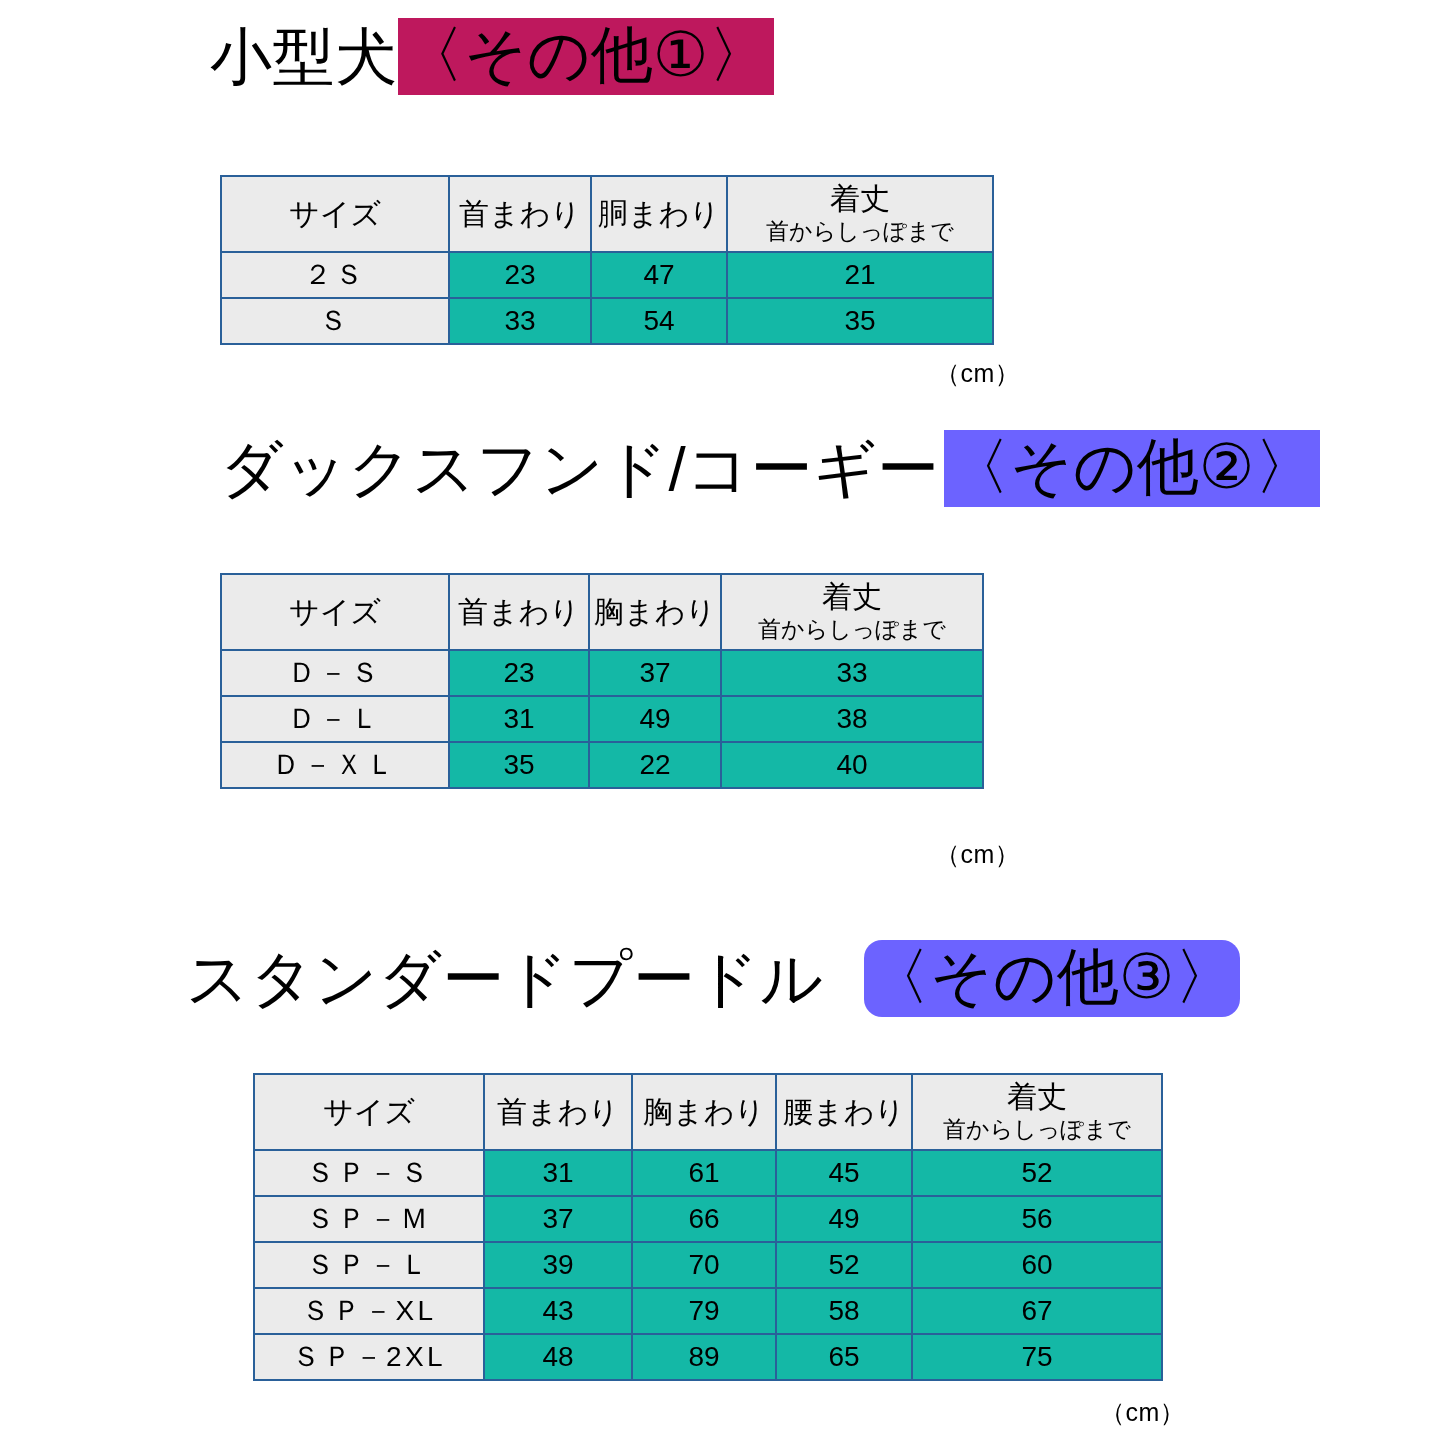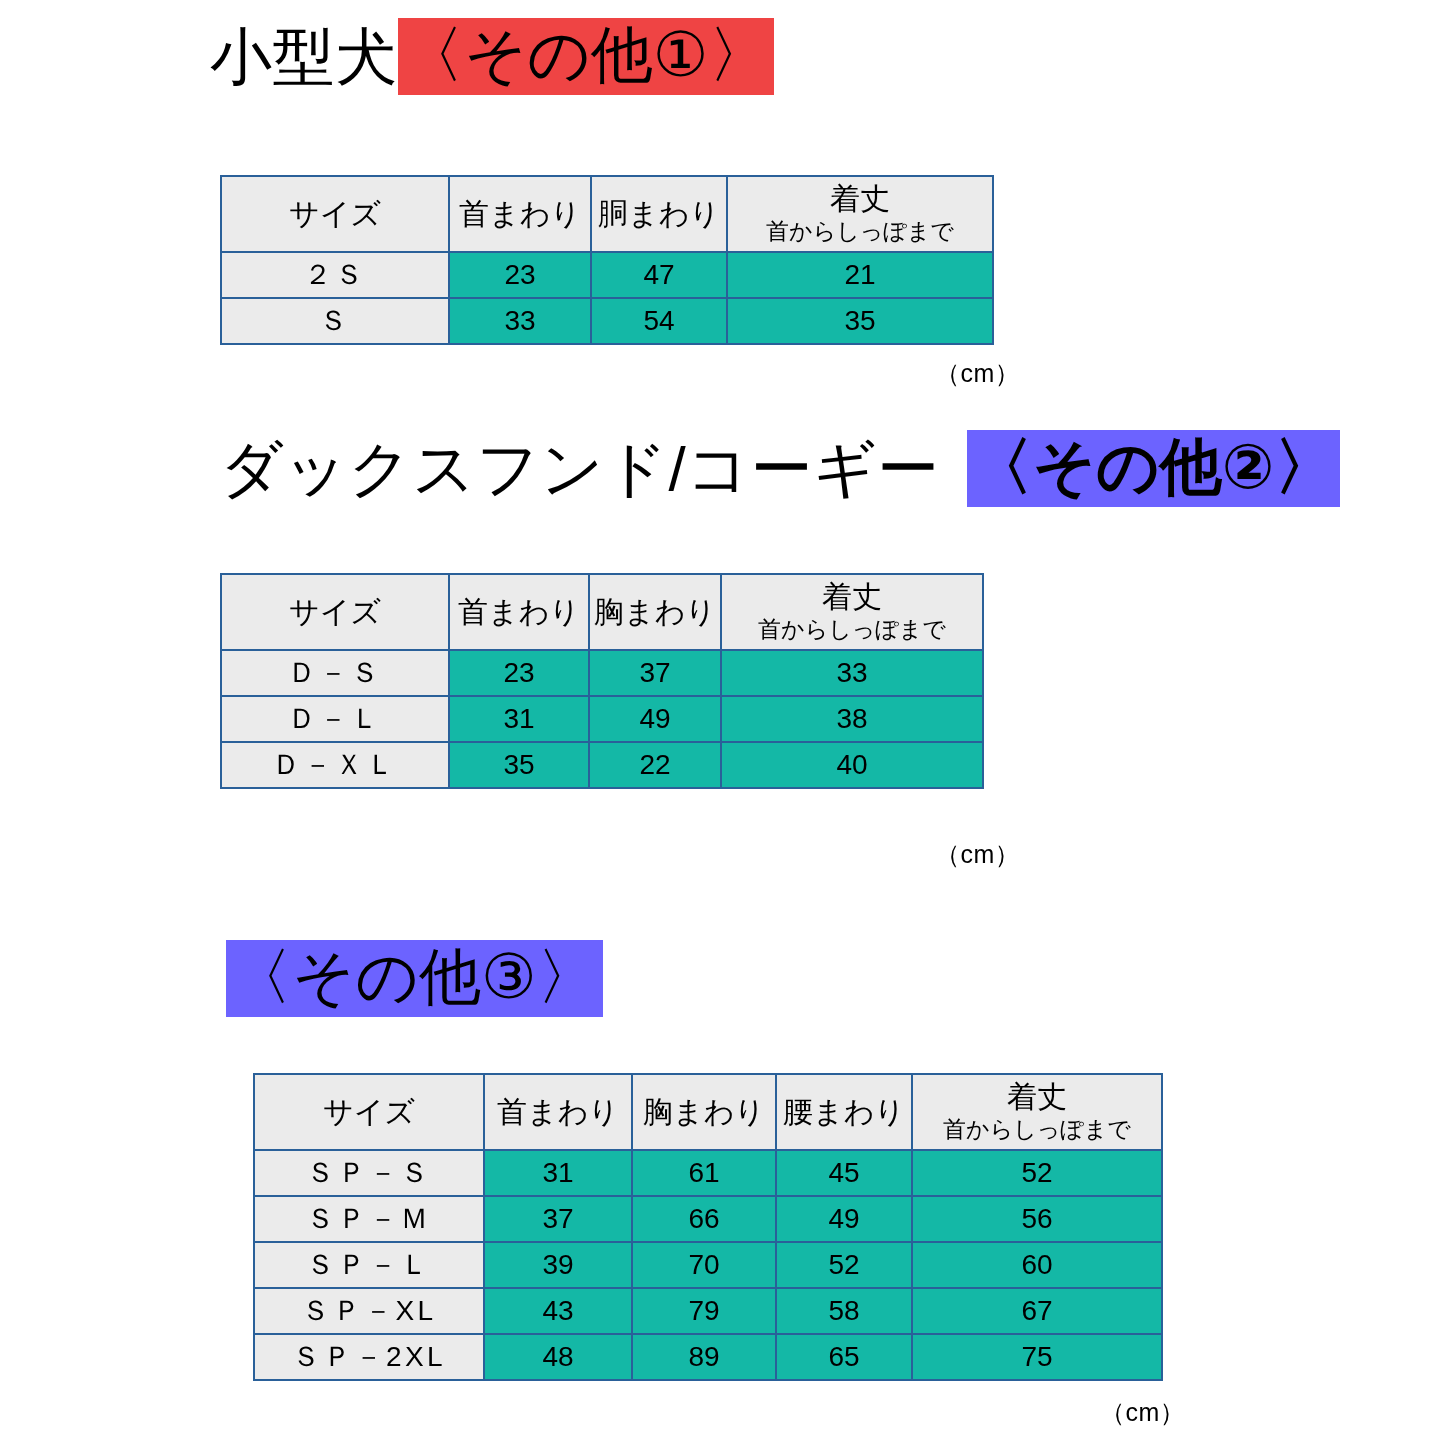--- a/index.html
+++ b/index.html
@@ -49,22 +49,22 @@
   }
 
   
   #sec1 { top: 18px; left: 0; }
   #sec1 .heading { padding-left: 170px; }
   #sec2 { top: 430px; left: 17px; }
   #sec2 .heading { padding-left: 163px; }
   #sec3 { top: 940px; left: 0; }
   #sec3 .heading { padding-left: 146px; }
 
-  #sec2 .tagbox { margin-left: 27px; font-weight: bold; }
-  #sec3 .tagbox { margin-left: 40px; }
+  #sec2 .tagbox { margin-left: 4px; }
+  #sec3 .tagbox { margin-left: 40px; border-radius: 18px; }
 
   
   .tbl-wrap {
     position: absolute;
   }
   table.size-table {
     border-collapse: collapse;
     table-layout: fixed;
     background: #14b8a6;
   }
@@ -136,21 +136,21 @@
   #unit3 { top: 1396px; left: 1100px; }
 </style>
 </head>
 <body>
 
 <div class="page">
 
   <div class="section" id="sec1">
     <div class="heading">
       <span class="breed">小型犬</span>
-      <span class="tagbox" style="background: #ef4444;">〈その他①〉</span>
+      <span class="tagbox" style="background: #be185d;">〈その他①〉</span>
     </div>
   </div>
 
   <div class="tbl-wrap" id="tbl1">
     <table class="size-table">
       <colgroup>
         <col class="c-size">
           <col class="c-a">
           <col class="c-b">
           <col class="c-c">
@@ -241,20 +241,21 @@
           <td>22</td>
           <td>40</td>
         </tr>
       </tbody>
     </table>
   </div>
   <div class="unit" id="unit2">（cm）</div>
 
   <div class="section" id="sec3">
     <div class="heading">
+      <span class="breed">スタンダードプードル</span>
       <span class="tagbox" style="background: rgb(108, 99, 255);">〈その他③〉</span>
     </div>
   </div>
 
   <div class="tbl-wrap" id="tbl3">
     <table class="size-table">
       <colgroup>
         <col class="c-size">
           <col class="c-a">
           <col class="c-b">

